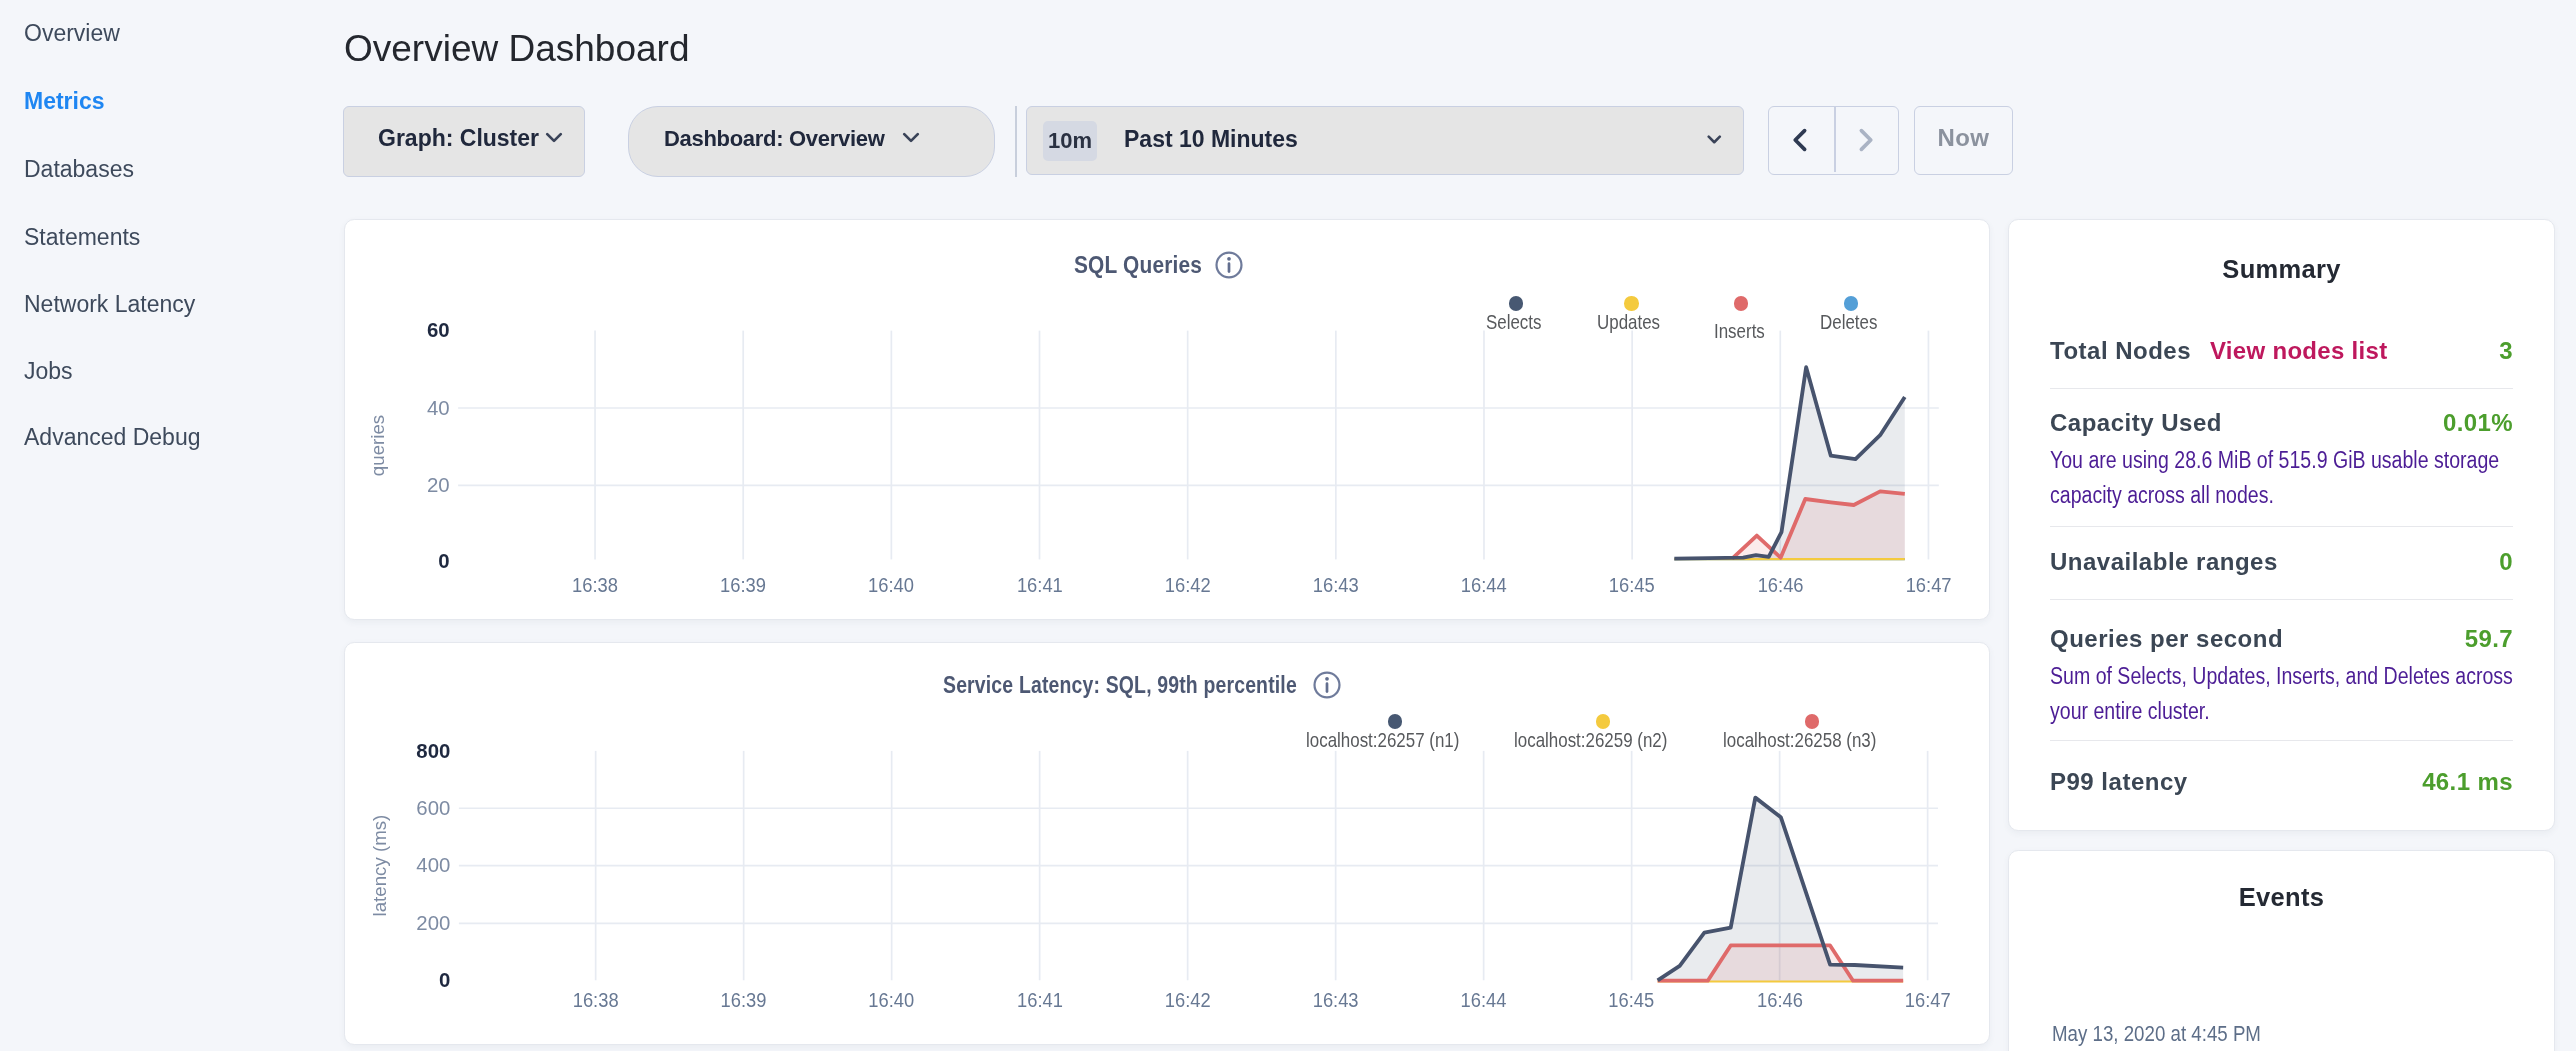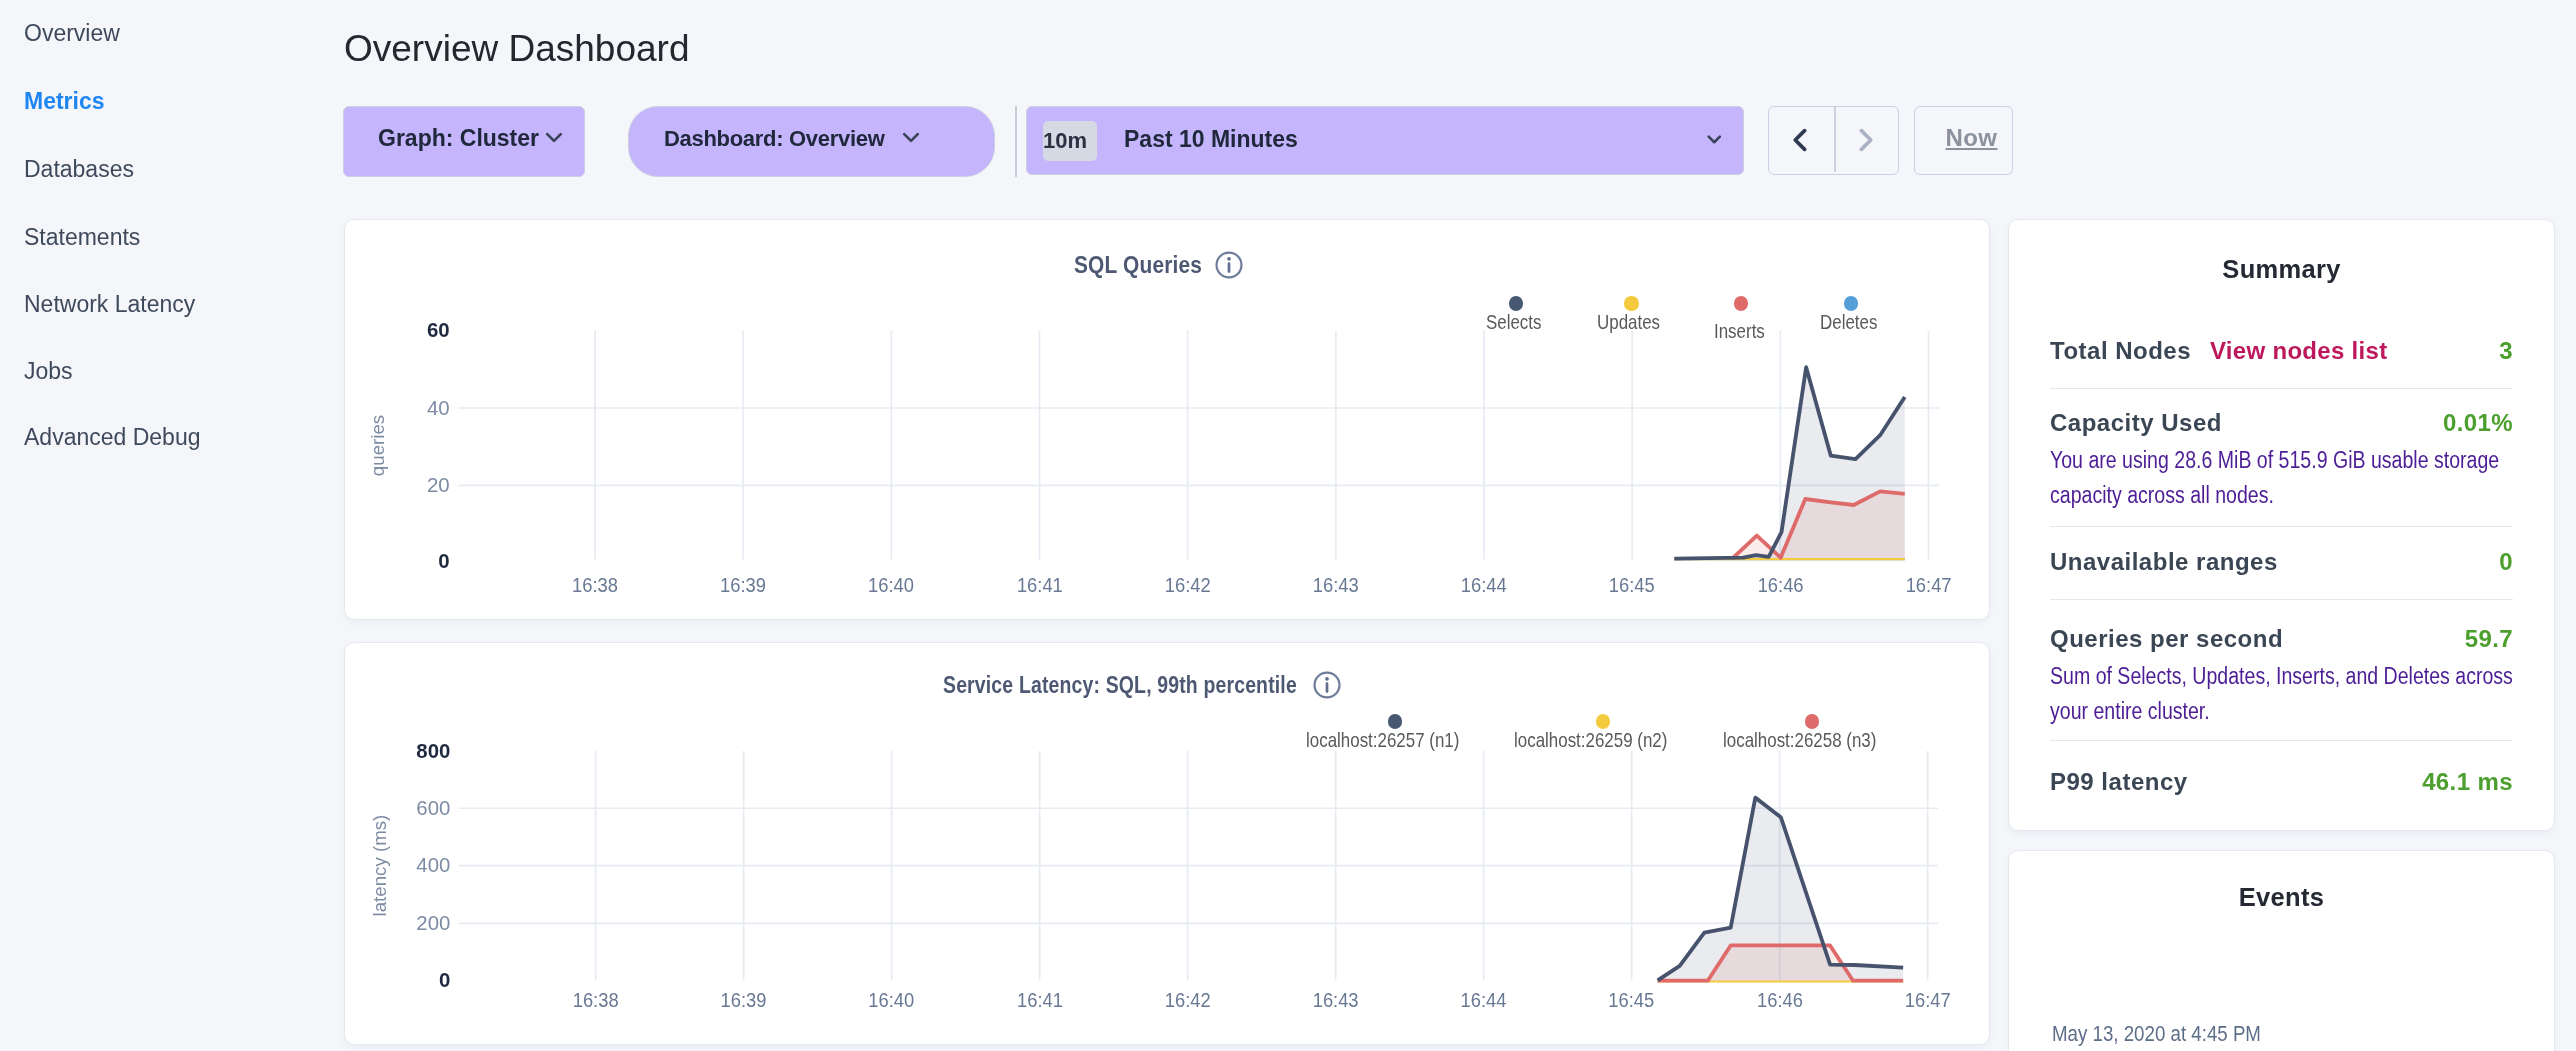--- a/index.html
+++ b/index.html
@@ -2,21 +2,21 @@
 <html style="font-size:13.6px"><head>
 <meta charset="utf-8">
 <style>
   * { margin:0; padding:0; box-sizing:border-box; }
   html,body { width:2576px; height:1051px; overflow:hidden; }
   body { background:#f4f6fa; font-family:"Liberation Sans", sans-serif; position:relative; }
   .abs { position:absolute; }
   .nav { position:absolute; left:24px; font-size:23px; color:#3e4a5c; }
   .nav.active { color:#1e86f2; font-weight:bold; }
   .card { position:absolute; background:#fff; border:0.9px solid #e5e8ee; border-radius:10.2px; box-shadow:0 2.6px 6px rgba(60,70,90,0.05); }
-  .ctl { position:absolute; background:#c4b5fd; border:1.7px solid #c9d0e2; border-radius:6px; }
+  .ctl { position:absolute; background:#e5e5e5; border:1.7px solid #c9d0e2; border-radius:6px; }
   .chart-title2 { white-space:nowrap; color:#4d5873; font-weight:bold; font-size:24px; letter-spacing:0.2px; }
   .leg { position:absolute; display:flex; align-items:center;flex-direction:column; }
   .leg .dot { width:14.5px; height:14.5px; border-radius:50%; margin-right:6.8px; flex:none; }
   .leg .txt { font-size:20.4px; color:#57595c; white-space:nowrap; display:inline-block; transform:scaleX(0.83); transform-origin:0 50%; }
   .sumrow { position:absolute; left:41px; right:41px; }
   .sumlabel { font-size:24px; font-weight:bold; color:#3b4654; letter-spacing:0.5px; }
   .sumval { position:absolute; right:0; top:0; font-size:24px; font-weight:bold; color:#4c9e2d; letter-spacing:0.4px; }
   .sumdesc { position:absolute; left:41px; right:34px; font-size:23px; color:#4c1d95; line-height:35px; }
   .sx { display:inline-block; transform:scaleX(0.85); transform-origin:0 0; white-space:nowrap; }
   .divider { position:absolute; left:41px; right:41px; height:0.9px; background:#e7e8ec; }
@@ -41,37 +41,37 @@
     </svg>
 </div>
 <div class="ctl" style="left:628px; top:106px; width:367px; height:71px;border-radius:30px;">
   <span class="abs" style="left:35px; top:18.7px; font-size:22px; font-weight:bold; color:#20283c; letter-spacing:-0.3px;">Dashboard: Overview</span>
   <svg class="abs" style="left:273px; top:25px;" width="18" height="11" viewBox="0 0 21 13">
       <polyline points="2.5,2.5 10.5,10.5 18.5,2.5" fill="none" stroke="#3a4358" stroke-width="3.2" stroke-linecap="round" stroke-linejoin="round"></polyline>
     </svg>
 </div>
 <div class="abs" style="left:1015px; top:106px; width:1.7px; height:71px; background:#c8cfdc;"></div>
 <div class="ctl" style="left:1026px; top:106px; width:718px; height:69px;">
-  <span class="abs" style="left:16px; top:13.6px; width:54px; height:40px; background:#d5d9e3; border-radius:5.1px; text-align:left; line-height:40px; font-size:22px; font-weight:bold; color:#2a3142;">10m</span>
+  <span class="abs" style="left:16px; top:13.6px; width:54px; height:40px; background:#d5d9e3; border-radius:5.1px; text-align:center; line-height:40px; font-size:22px; font-weight:bold; color:#2a3142;">10m</span>
   <span class="abs" style="left:97px; top:18.7px; font-size:23px; font-weight:bold; color:#20283c;">Past 10 Minutes</span>
   <svg class="abs" style="left:680px; top:28px;" width="14.5" height="9.4" viewBox="0 0 17 11">
       <polyline points="2,2 8.5,8.5 15,2" fill="none" stroke="#3a4358" stroke-width="3" stroke-linecap="round" stroke-linejoin="round"></polyline>
     </svg>
 </div>
 <div class="ctl" style="left:1768px; top:106px; width:131px; height:69px; background:transparent;">
   <div class="abs" style="left:65px; top:0; width:1.7px; height:65px; background:#c9d0e2;"></div>
   <svg class="abs" style="left:22px; top:21px;" width="17" height="24" viewBox="0 0 20 28">
       <polyline points="16,3 5,14 16,25" fill="none" stroke="#2e3a52" stroke-width="4.4" stroke-linecap="round" stroke-linejoin="round"></polyline>
     </svg>
   <svg class="abs" style="left:89px; top:21px;" width="17" height="24" viewBox="0 0 20 28">
       <polyline points="4,3 15,14 4,25" fill="none" stroke="#aab3c4" stroke-width="4.4" stroke-linecap="round" stroke-linejoin="round"></polyline>
     </svg>
 </div>
 <div class="ctl" style="left:1914px; top:106px; width:99px; height:69px; background:transparent;">
-  <div class="abs" style="left:8px; top:17px; width:100%; text-align:center; font-size:24px; font-weight:bold; color:#8b929e; letter-spacing:0.4px;text-decoration:underline;">Now</div>
+  <div class="abs" style="left:0; top:17px; width:100%; text-align:center; font-size:24px; font-weight:bold; color:#8b929e; letter-spacing:0.4px;">Now</div>
 </div>
 
 <div class="card" style="left:344px; top:219px; width:1646px; height:401px;">
   <div class="abs chart-title2" style="left:729px; top:31px; transform:scaleX(0.87); transform-origin:0 0;">SQL Queries</div>
   <svg class="abs" style="left:870px; top:31px;" width="28" height="28" viewBox="0 0 33 33">
       <circle cx="16.5" cy="16.5" r="14.7" fill="none" stroke="#6f7b9b" stroke-width="2.6"></circle>
       <circle cx="16.5" cy="9.2" r="2.2" fill="#626e8e"></circle>
       <rect x="14.9" y="13.4" width="3.2" height="12.4" rx="1.6" fill="#626e8e"></rect>
     </svg>
   <div class="leg" style="left:1141px; top:76px; height:22px;">

